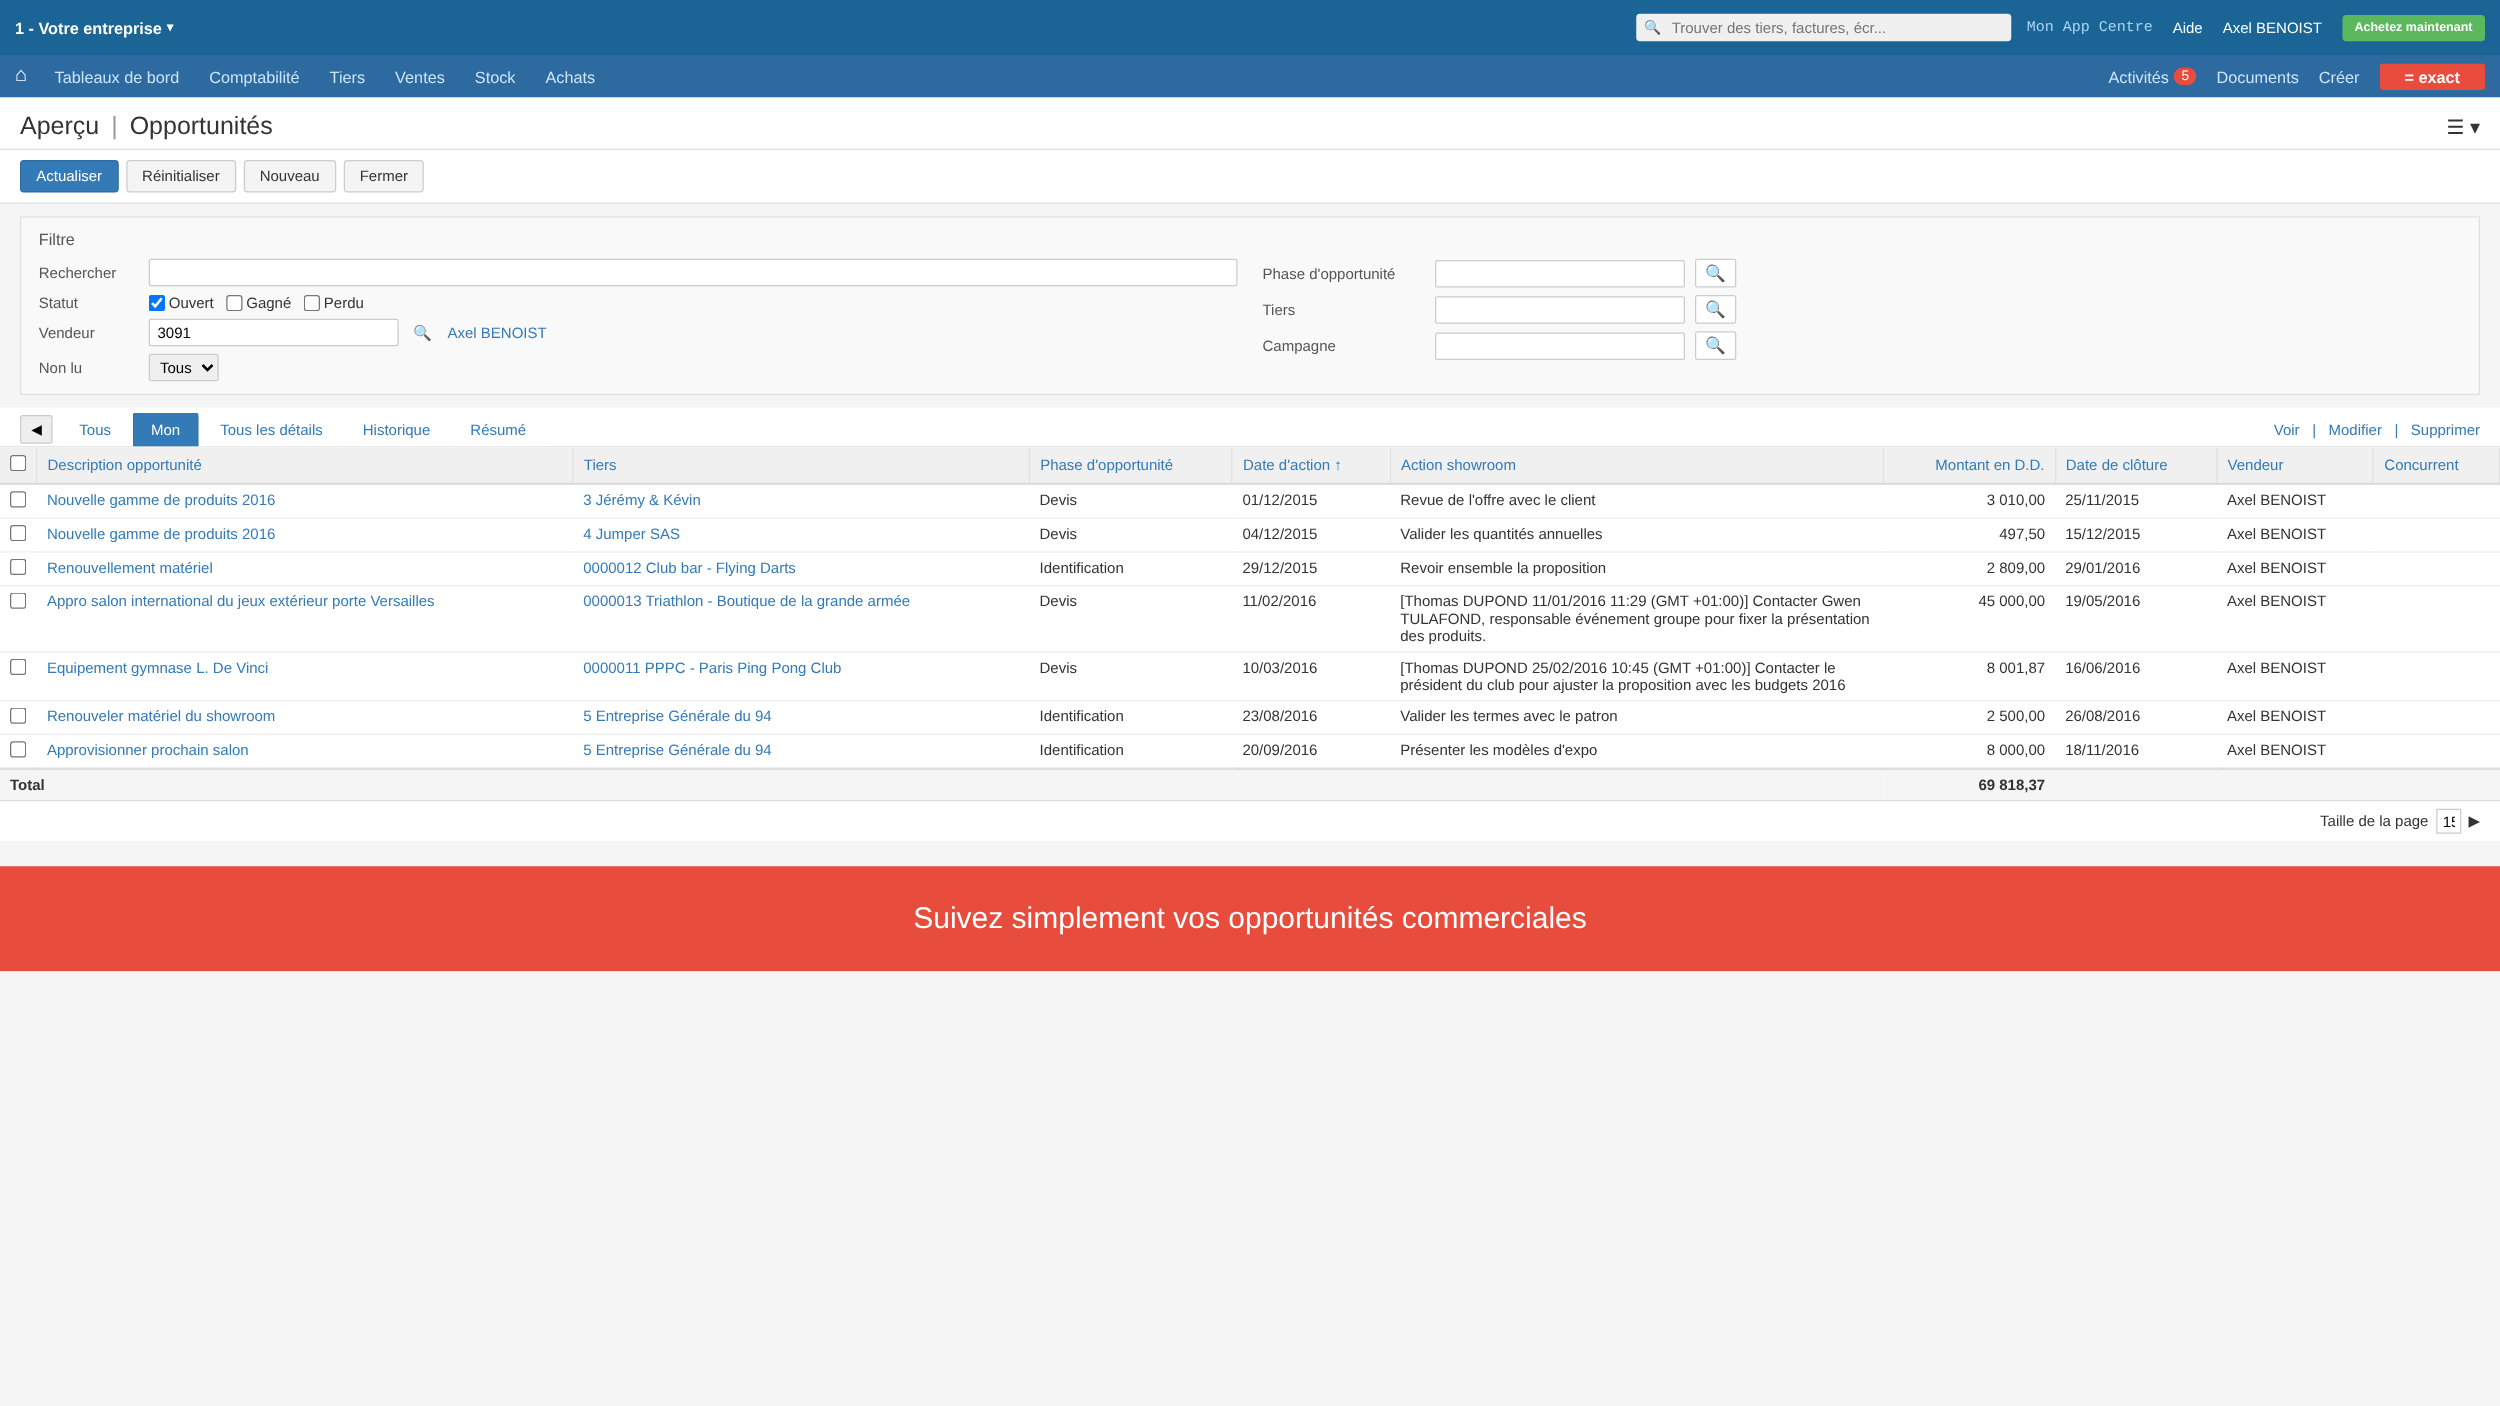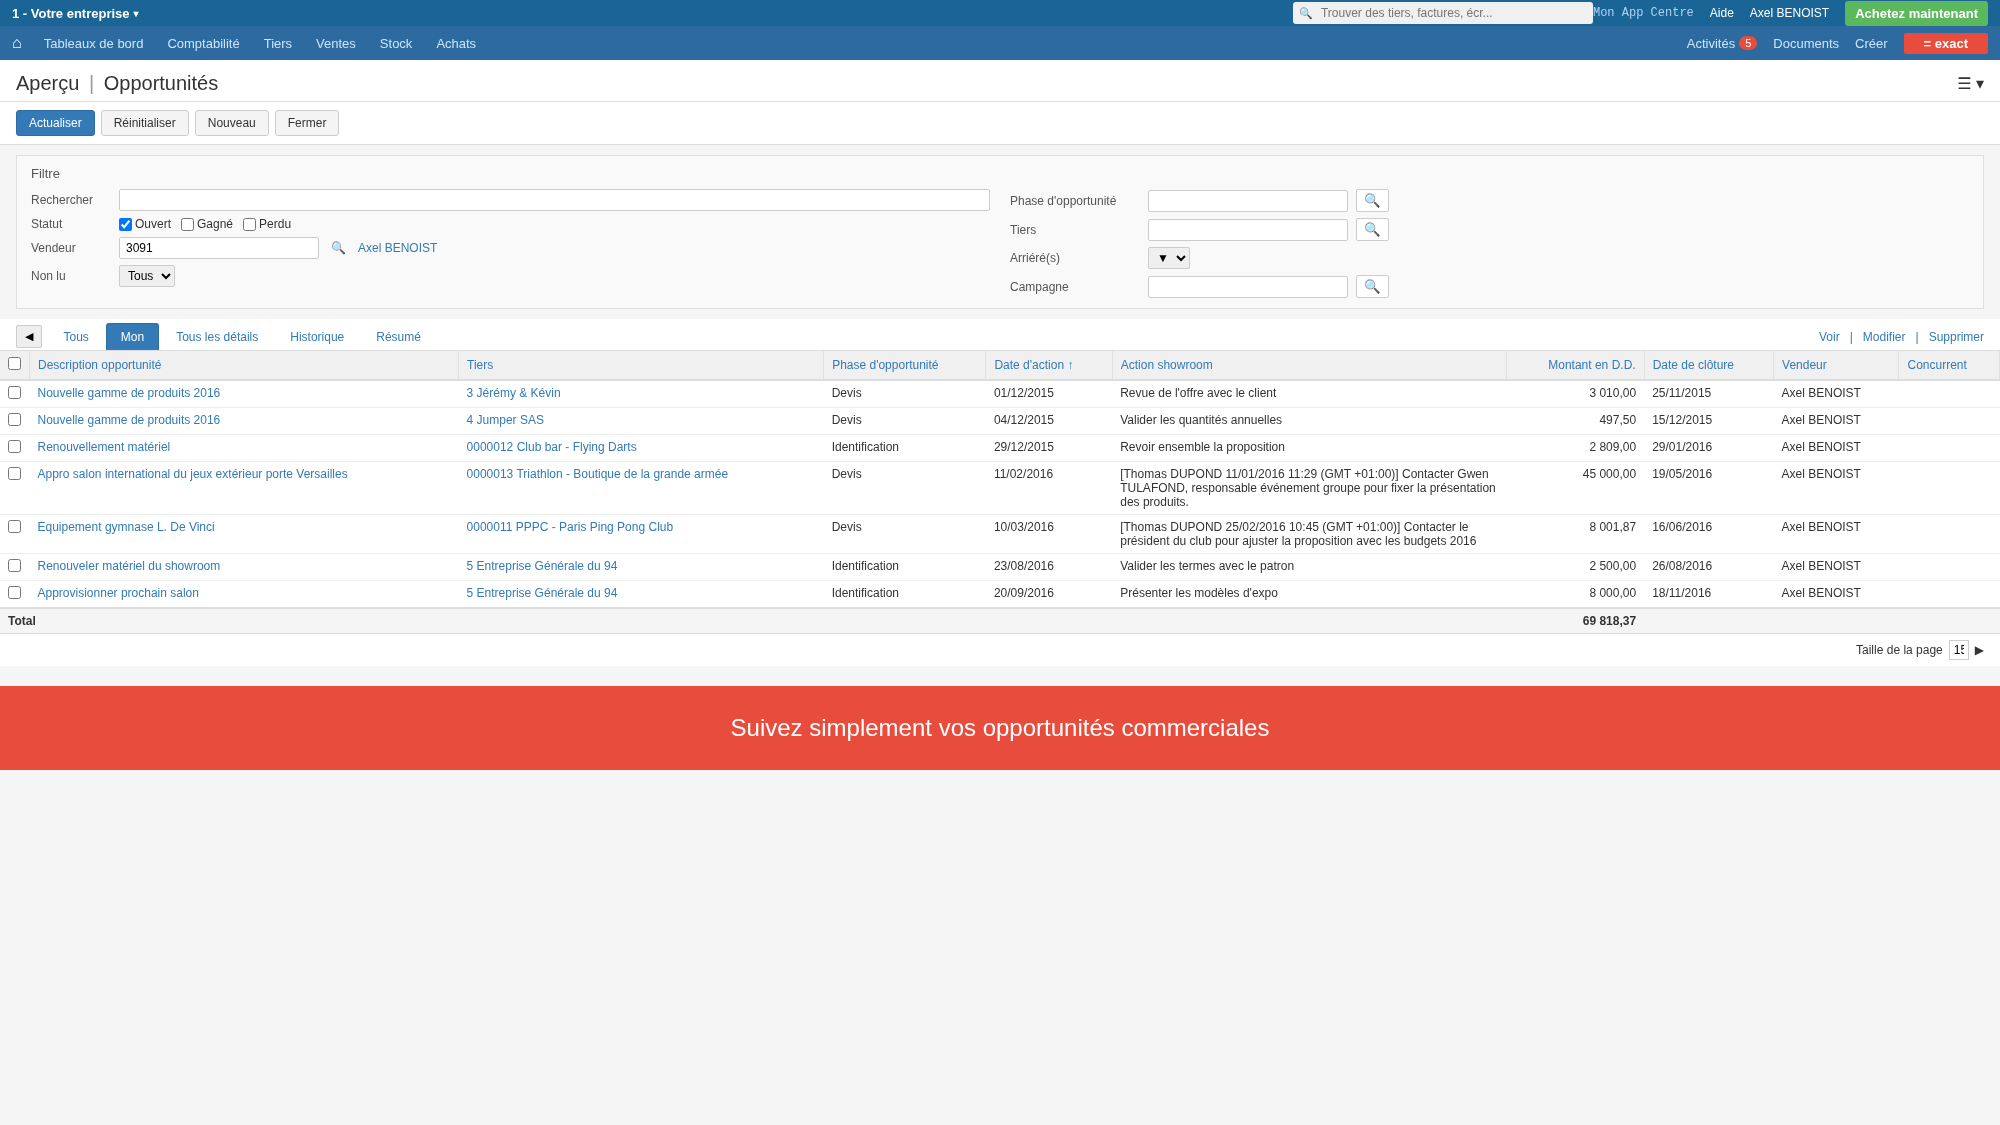--- a/index.html
+++ b/index.html
@@ -4,21 +4,22 @@
   <style>
     * { box-sizing: border-box; margin: 0; padding: 0; }
     body { font-family: Arial, sans-serif; font-size: 12px; background: #f5f5f5; color: #333; }
 
     
     .top-bar {
       background: #1a6496;
       display: flex;
       align-items: center;
       padding: 0 12px;
-      height: 26px;
+      height: 44px;
+      gap: 12px;
     }
     .top-bar .company-name {
       color: white;
       font-size: 13px;
       font-weight: bold;
       display: flex;
       align-items: center;
       gap: 4px;
       white-space: nowrap;
     }
@@ -55,21 +56,21 @@
     }
     .top-bar .top-right .mon-app { color: #aad4f5; font-family: Liberation Mono, monospace; }
     .top-bar .top-right .aide { color: white; }
     .top-bar .top-right .user { color: white; }
     .top-bar .btn-achetez {
       background: #5cb85c;
       color: white;
       border: none;
       padding: 5px 10px;
       border-radius: 3px;
-      font-size: 13px;
+      font-size: 10px;
       cursor: pointer;
       font-weight: bold;
     }
 
     
     .second-nav {
       background: #2d6a9f;
       display: flex;
       align-items: center;
       padding: 0 12px;
@@ -412,26 +413,20 @@
     <div style="display:flex; flex-direction:column; gap:6px;">
       <div class="filter-row">
         <span class="filter-label" style="min-width:130px;">Phase d'opportunité</span>
         <input type="text" class="filter-input-wide" style="">
         <button class="search-btn">🔍</button>
       </div>
       <div class="filter-row">
         <span class="filter-label" style="min-width:130px;">Tiers</span>
         <input type="text" class="filter-input-wide" style="">
         <button class="search-btn">🔍</button>
-      </div>
-      <div class="filter-row">
-        <span class="filter-label" style="min-width:130px;">Arriéré(s)</span>
-        <select class="select-small">
-          <option>▼</option>
-        </select>
       </div>
       <div class="filter-row">
         <span class="filter-label" style="min-width:130px;">Campagne</span>
         <input type="text" class="filter-input-wide" style="">
         <button class="search-btn">🔍</button>
       </div>
     </div>
   </div>
 </div>
 

